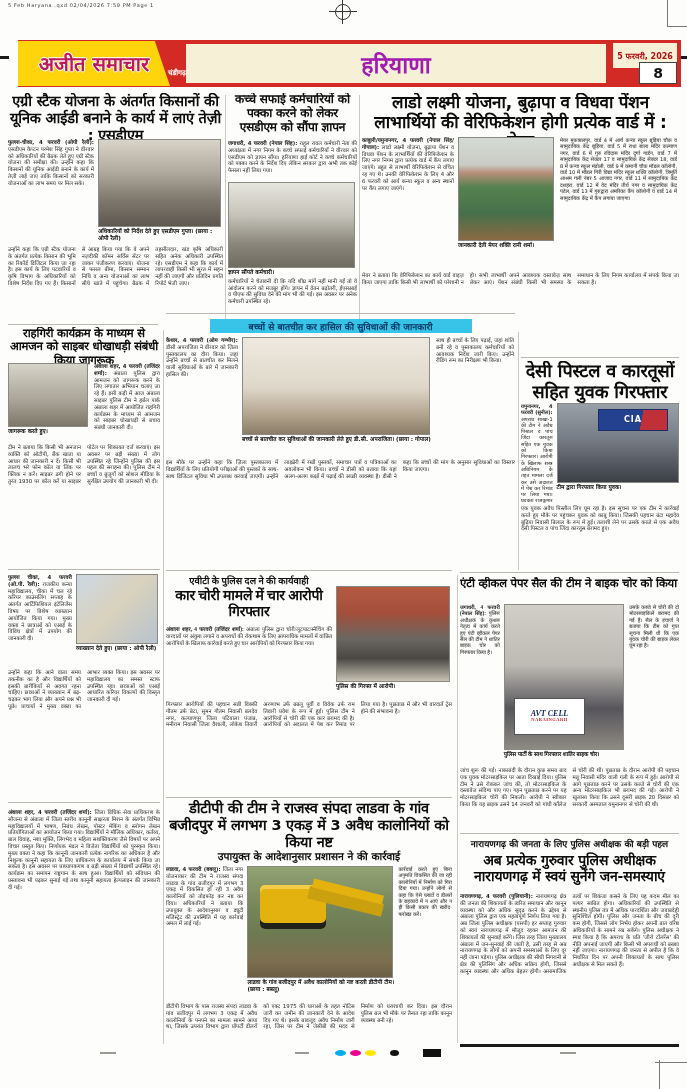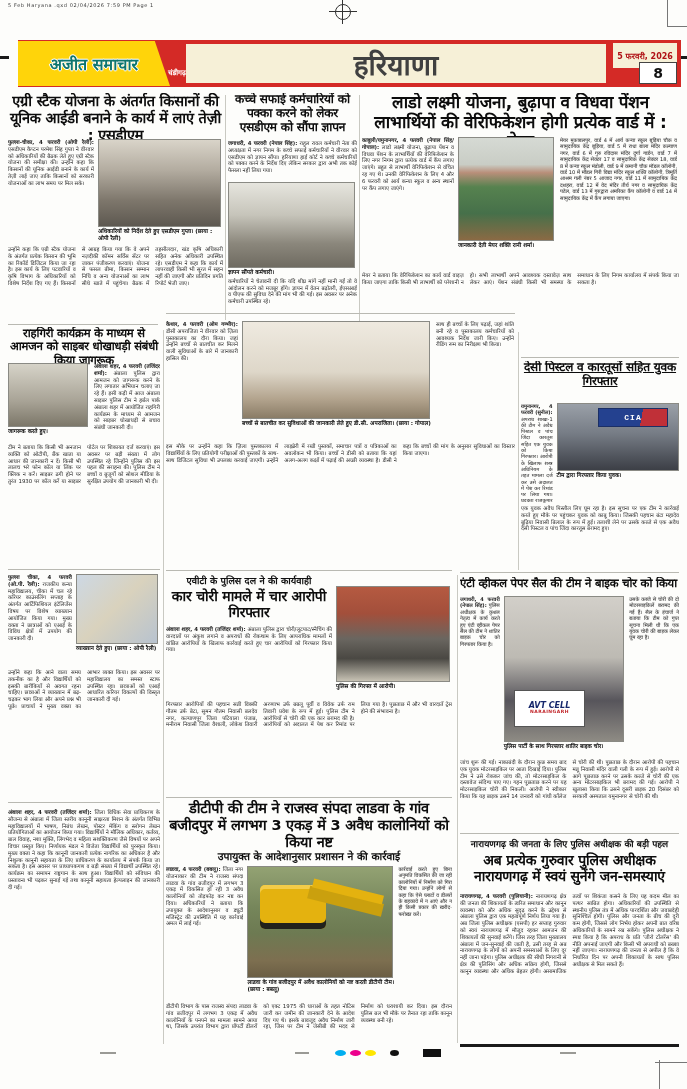--- a/index.html
+++ b/index.html
@@ -56,25 +56,25 @@
   </div>
   <div class="mark" style="left:667px;top:0;width:1px;height:26px;background:#777;"></div>
   <div class="mark" style="left:667px;top:26px;width:20px;height:1px;background:#777;"></div>
   <div class="mark" style="left:0;top:56px;width:9px;height:3px;"></div>
   <div class="mark" style="left:680px;top:56px;width:7px;height:3px;"></div>
   <div class="mark" style="left:659px;top:1060px;width:1px;height:29px;background:#777;"></div>
   <div class="mark" style="left:655px;top:1062px;width:32px;height:1px;background:#777;"></div>
 
   <div class="a" style="left:18px;top:40px;width:663px;height:47px;background:#d42a26;">
     <div style="position:absolute;left:0;top:1px;width:152px;height:45px;background:#ffd40a;clip-path:polygon(0 0,90% 0,100% 100%,0 100%);display:flex;align-items:center;justify-content:center;">
-      <span style="font-size:16px;font-weight:800;color:#0f766e;text-shadow:-1px 0 #fff,1px 0 #fff,0 -1px #fff,0 1px #fff;white-space:nowrap;">अजीत समाचार</span>
+      <span style="font-size:20px;font-weight:800;color:#be185d;text-shadow:-1px 0 #fff,1px 0 #fff,0 -1px #fff,0 1px #fff;white-space:nowrap;">अजीत समाचार</span>
     </div>
     <span style="position:absolute;left:150px;top:28px;font-size:7px;color:#fff;font-weight:700;">चंडीगढ़</span>
     <div style="position:absolute;left:168px;top:4px;width:420px;height:39px;background:#f6f0d7;display:flex;align-items:center;justify-content:center;">
-      <span style="font-size:28px;font-weight:800;color:#404040;">हरियाणा</span>
+      <span style="font-size:23px;font-weight:800;color:#a21caf;">हरियाणा</span>
     </div>
     <div style="position:absolute;left:595px;top:3px;width:64px;height:25px;background:#f6f0d7;display:flex;align-items:center;justify-content:center;">
       <span style="font-size:8px;font-weight:800;color:#b01116;white-space:nowrap;">5 फरवरी, 2026</span>
     </div>
     <div style="position:absolute;left:621px;top:22px;width:38px;height:22px;background:#fff;border:1px solid #444;display:flex;align-items:center;justify-content:center;box-sizing:border-box;">
       <span style="font-size:14px;font-weight:800;color:#111;">8</span>
     </div>
   </div>
 
   <div class="vl" style="left:225px;top:95px;height:225px;"></div>
@@ -143,43 +143,46 @@
       </div>
       <div class="bd" style="width:66px;height:78px;overflow:hidden;">
         <b class="dl">अंबाला शहर, 4 फरवरी (तजिंदर शर्मा):</b>
         <span>अंबाला पुलिस द्वारा आमजन को जागरूक करने के लिए लगातार अभियान चलाए जा रहे हैं। इसी कड़ी में आज अंबाला साइबर पुलिस टीम ने हर्बल पार्क अंबाला शहर में आयोजित राहगिरी कार्यक्रम के माध्यम से आमजन को साइबर धोखाधड़ी से बचाव संबंधी जानकारी दी।</span>
       </div>
     </div>
     <div class="bd cols2" style="margin-top:3px;height:118px;">टीम ने बताया कि किसी भी अनजान व्यक्ति को ओटीपी, बैंक खाता या आधार की जानकारी न दें। किसी भी लालच भरे फोन कॉल या लिंक पर क्लिक न करें। साइबर ठगी होने पर तुरंत 1930 पर कॉल करें या साइबर पोर्टल पर शिकायत दर्ज करवाएं। इस अवसर पर बड़ी संख्या में लोग उपस्थित रहे जिन्होंने पुलिस की इस पहल की सराहना की। पुलिस टीम ने बच्चों व बुजुर्गों को सोशल मीडिया के सुरक्षित उपयोग की जानकारी भी दी।</div>
   </div>
 
   <div class="a" style="left:166px;top:317px;width:349px;height:252px;">
+    <div style="margin:2px auto 0;width:262px;height:14px;background:#38c4e9;display:flex;align-items:center;justify-content:center;">
+      <span class="sub" style="font-size:9px;color:#0a3a66;">बच्चों से बातचीत कर हासिल की सुविधाओं की जानकारी</span>
+    </div>
     <div class="row" style="margin-top:4px;">
       <div class="bd" style="width:72px;height:118px;overflow:hidden;">
         <b class="dl">कैथल, 4 फरवरी (ओम गम्भीर):</b>
         <span>डीसी अपराजिता ने वीरवार को ज़िला पुस्तकालय का दौरा किया। जहां उन्होंने बच्चों से बातचीत कर मिलने वाली सुविधाओं के बारे में जानकारी हासिल की।</span>
       </div>
       <div style="width:190px;">
         <div class="ph ph-lib" style="width:188px;height:98px;"></div>
         <div class="cap">बच्चों से बातचीत कर सुविधाओं की जानकारी लेते हुए डी.सी. अपराजिता। (छाया : गोपाल)</div>
       </div>
       <div class="bd" style="width:78px;height:118px;overflow:hidden;">साथ ही बच्चों के लिए पढ़ाई, जहां शांति बनी रहे व पुस्तकालय कर्मचारियों को आवश्यक निर्देश जारी किए। उन्होंने रीडिंग रूम का निरीक्षण भी किया।</div>
     </div>
     <div class="bd cols3" style="margin-top:4px;height:64px;">इस मौके पर उन्होंने कहा कि ज़िला पुस्तकालय में विद्यार्थियों के लिए प्रतियोगी परीक्षाओं की पुस्तकों के साथ-साथ डिजिटल सुविधा भी उपलब्ध करवाई जाएगी। उन्होंने लाइब्रेरी में रखी पुस्तकों, समाचार पत्रों व पत्रिकाओं का अवलोकन भी किया। बच्चों ने डीसी को बताया कि यहां अलग-अलग कक्षों में पढ़ाई की अच्छी व्यवस्था है। डीसी ने कहा कि बच्चों की मांग के अनुसार सुविधाओं का विस्तार किया जाएगा।</div>
   </div>
 
   <div class="a" style="left:521px;top:361px;width:158px;height:210px;">
-    <div class="hl" style="font-size:12px;height:40px;text-decoration:underline;">देसी पिस्टल व कारतूसों सहित युवक गिरफ्तार</div>
+    <div class="hl" style="font-size:18px;height:40px;">देसी पिस्टल व कारतूसों सहित युवक गिरफ्तार</div>
     <div class="row" style="margin-top:2px;">
       <div class="bd" style="width:32px;height:100px;overflow:hidden;font-size:5px;">
         <b class="dl">यमुनानगर, 4 फरवरी (सुनील):</b>
         <span>अपराध शाखा-1 की टीम ने अवैध पिस्टल व पांच जिंदा कारतूस सहित एक युवक को किया गिरफ्तार। आरोपी के खिलाफ शस्त्र अधिनियम के तहत मामला दर्ज कर उसे अदालत में पेश कर रिमांड पर लिया गया। प्रवक्ता राजकुमार ने बताया कि टीम को सूचना मिली कि</span>
       </div>
       <div style="width:124px;">
-        <div class="ph ph-cia" style="width:122px;height:68px;font-family:Liberation Mono, monospace;">
+        <div class="ph ph-cia" style="width:122px;height:80px;">
           <div class="cia-banner">
               <span>CIA</span>
             </div>
         </div>
         <div class="cap">टीम द्वारा गिरफ्तार किया युवक।</div>
       </div>
     </div>
     <div class="bd" style="margin-top:2px;height:56px;overflow:hidden;">एक युवक अवैध पिस्तौल लिए घूम रहा है। इस सूचना पर एक टीम ने कार्रवाई करते हुए मौके पर पहुंचकर युवक को काबू किया। जिसकी पहचान बंटा महादेव बूढ़िया निवासी बिलाल के रूप में हुई। तलाशी लेने पर उसके कब्जे से एक अवैध देसी पिस्टल व पांच जिंदा कारतूस बरामद हुए।</div>
   </div>
 
@@ -192,39 +195,39 @@
       <div style="width:84px;">
         <div class="ph ph-ai" style="width:82px;height:70px;"></div>
         <div class="cap">व्याख्यान देते हुए। (छाया : ओपी रैली)</div>
       </div>
     </div>
     <div class="bd cols2" style="margin-top:3px;height:92px;">उन्होंने कहा कि आने वाला समय तकनीक का है और विद्यार्थियों को इसकी बारीकियों से अवगत रहना चाहिए। छात्राओं ने व्याख्यान में बढ़-चढ़कर भाग लिया और अपने प्रश्न भी पूछे। प्राचार्या ने मुख्य वक्ता का आभार व्यक्त किया। इस अवसर पर महाविद्यालय का समस्त स्टाफ उपस्थित रहा। छात्राओं को एआई आधारित करियर विकल्पों की विस्तृत जानकारी दी गई।</div>
   </div>
 
   <div class="a" style="left:166px;top:574px;width:286px;height:222px;">
     <div class="row">
-      <div style="width:166px;">
+      <div style="width:166px;font-family:Liberation Serif, serif;">
         <div class="kick" style="font-size:9.5px;">एवीटी के पुलिस दल ने की कार्यवाही</div>
         <div class="hl" style="font-size:14px;height:36px;margin-top:1px;">कार चोरी मामले में चार आरोपी गिरफ्तार</div>
         <div class="bd" style="height:72px;overflow:hidden;margin-top:2px;">
           <b class="dl">अंबाला शहर, 4 फरवरी (तजिंदर शर्मा):</b>
           <span>अंबाला पुलिस द्वारा चोरी/लूटपाट/स्नैचिंग की वारदातों पर अंकुश लगाने व अपराधों की रोकथाम के लिए आपराधिक मामलों में वांछित आरोपियों के खिलाफ कार्रवाई करते हुए चार आरोपियों को गिरफ्तार किया गया।</span>
         </div>
       </div>
       <div style="width:116px;">
         <div class="ph ph-car" style="width:114px;height:96px;margin-top:12px;"></div>
         <div class="cap">पुलिस की गिरफ्त में आरोपी।</div>
       </div>
     </div>
     <div class="bd cols3" style="margin-top:3px;height:88px;">गिरफ्तार आरोपियों की पहचान सन्नी विक्की गौतम उर्फ बेटा, सुमन गौतम निवासी बलदेव नगर, कल्याणपुर जिला पटियाला पंजाब, मनीराम निवासी जिला वैशाली, लोकेश तिवारी अरुणाभ उर्फ बबलू पूर्वी व विवेक उर्फ राम तिवारी प्रवेश के रूप में हुई। पुलिस टीम ने आरोपियों से चोरी की एक कार बरामद की है। आरोपियों को अदालत में पेश कर रिमांड पर लिया गया है। पूछताछ में और भी वारदातें ट्रेस होने की संभावना है।</div>
   </div>
 
   <div class="a" style="left:460px;top:577px;width:219px;height:254px;">
     <div class="hl" style="font-size:11.5px;height:16px;white-space:nowrap;">एंटी व्हीकल पेपर सैल की टीम ने बाइक चोर को किया गिरफ्तार</div>
-    <div class="row" style="margin-top:3px;">
+    <div class="row" style="margin-top:11px;font-family:Liberation Serif, serif;">
       <div class="bd" style="width:40px;height:160px;overflow:hidden;font-size:5.1px;">
         <b class="dl">जगाधरी, 4 फरवरी (नेपाल सिंह):</b>
         <span>पुलिस अधीक्षक के कुशल नेतृत्व में कार्य करते हुए एंटी व्हीकल पेपर सैल की टीम ने शातिर बाइक चोर को गिरफ्तार किया है।</span>
       </div>
       <div style="width:122px;">
         <div class="ph ph-avt" style="width:120px;height:146px;">
           <div class="avt-sign">
             <span class="l1">AVT CELL</span>
             <span class="l2">NARAINGARH</span>
           </div>

